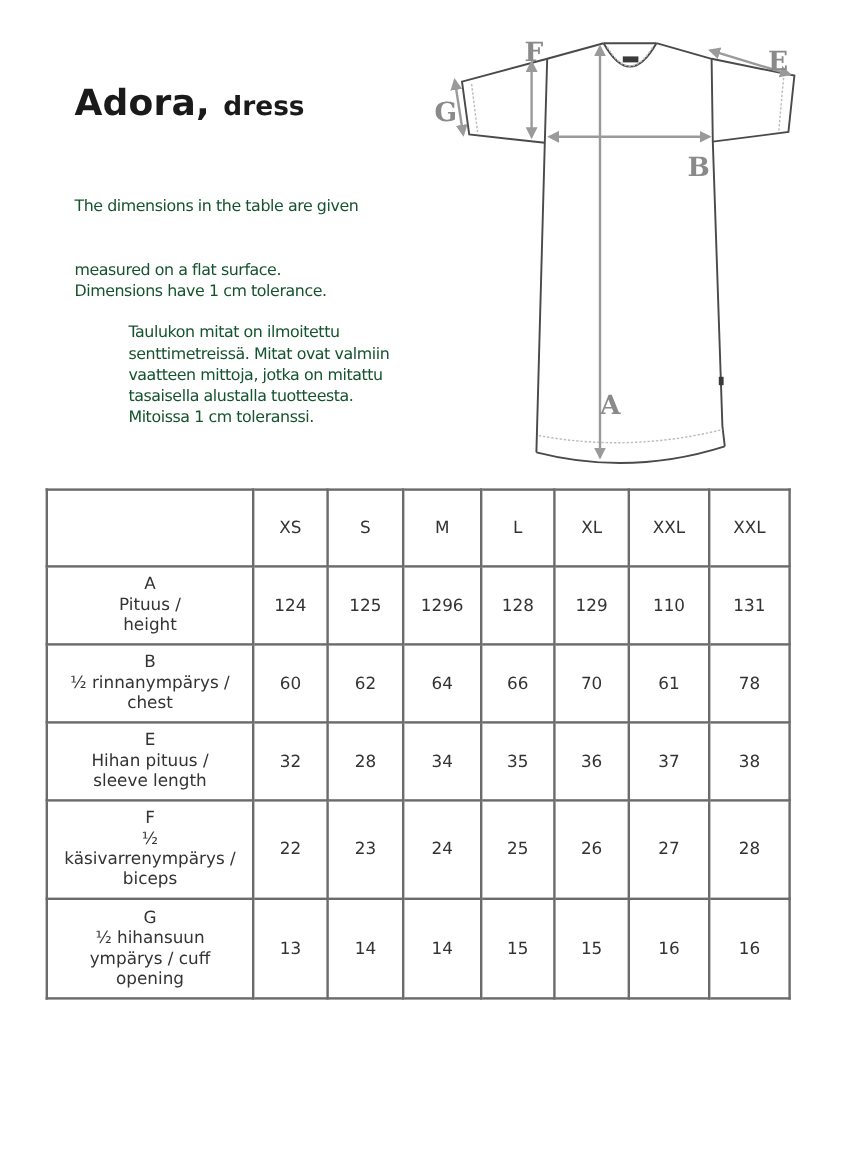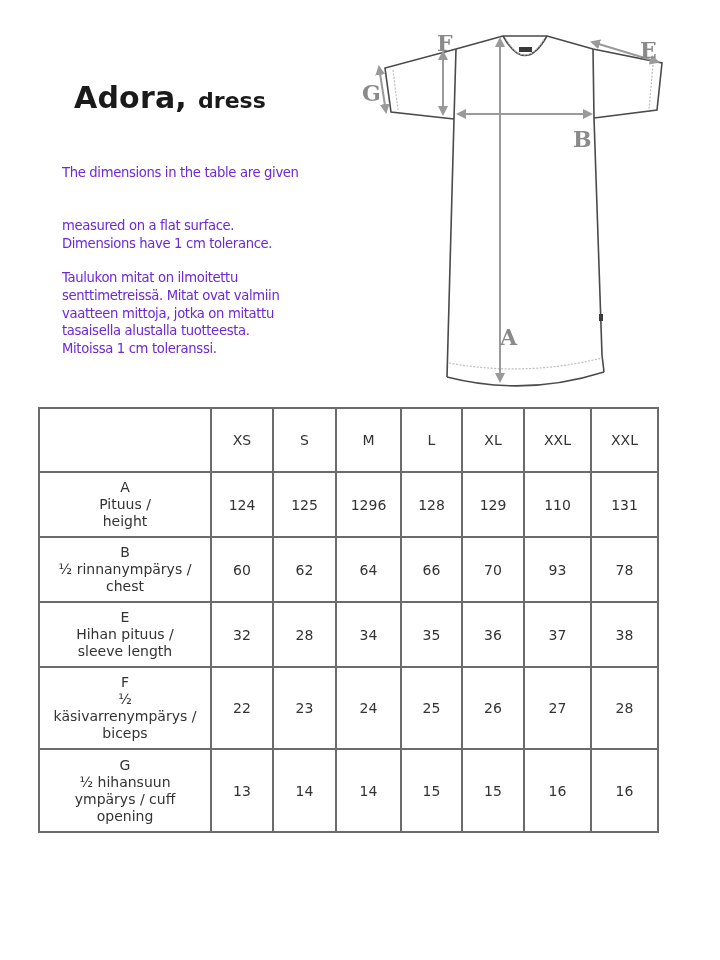--- a/index.html
+++ b/index.html
@@ -1,23 +1,23 @@
 <!DOCTYPE html>
 <html><head>
 <meta charset="utf-8">
 <style>
   html, body { margin: 0; padding: 0; background: #ffffff; }
   body { width: 720px; height: 960px; position: relative; overflow: hidden;
          font-family: "DejaVu Sans", sans-serif; color: #1a1a1a; }
-  .title { position: absolute; left: 62px; top: 66px; margin: 12px; font-weight: bold; white-space: nowrap; }
+  .title { position: absolute; left: 62px; top: 66px; margin: 0; font-weight: bold; white-space: nowrap; }
   .title .name { font-size: 30px; letter-spacing: 0.2px; }
   .title .type { font-size: 22px; font-weight: bold; }
-  .desc { position: absolute; left: 62px; width: 270px; font-size: 13.2px; line-height: 17.8px; color: #6d28d9; margin: 0; letter-spacing: -0.35px; }
+  .desc { position: absolute; left: 62px; width: 270px; font-size: 13.2px; line-height: 17.8px; color: #14532d; margin: 0; letter-spacing: -0.35px; }
   .desc.en { top: 164px; }
-  .desc.fi { top: 269px; }
+  .desc.fi { top: 269px; margin-left: 45px; }
   .diagram { position: absolute; left: 355px; top: 25px; width: 320px; height: 370px; }
   .diagram text { font-family: "DejaVu Serif", serif; font-weight: bold; fill: #8a8a8a; }
   table.sizes { position: absolute; left: 38px; top: 407px; border-collapse: collapse; table-layout: fixed; width: 619px; }
   table.sizes td, table.sizes th { border: 2px solid #6b6b6b; text-align: center; vertical-align: middle;
                                    font-family: "DejaVu Sans", sans-serif; font-size: 14px; color: #333; font-weight: normal; padding: 0; }
   table.sizes th { height: 62px; }
   .lbl { line-height: 17px; font-size: 14px; color: #333; }
   .lbl span { display: block; }
 </style>
 </head>
@@ -131,21 +131,21 @@
         <span>B</span>
         <span>½  rinnanympärys /</span>
         <span>chest</span>
       </div>
         </td>
       <td>60</td>
       <td>62</td>
       <td>64</td>
       <td>66</td>
       <td>70</td>
-      <td>93</td>
+      <td>61</td>
       <td>78</td>
     </tr>
     <tr style="height:65px">
       <td>
           <div class="lbl">
         <span>E</span>
         <span>Hihan pituus /</span>
         <span>sleeve length</span>
       </div>
         </td>

